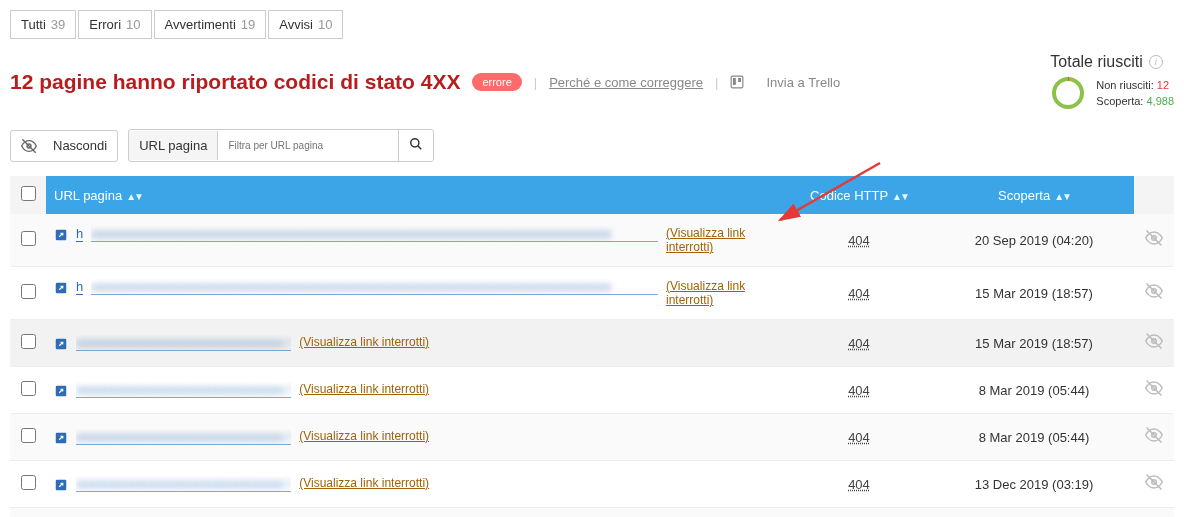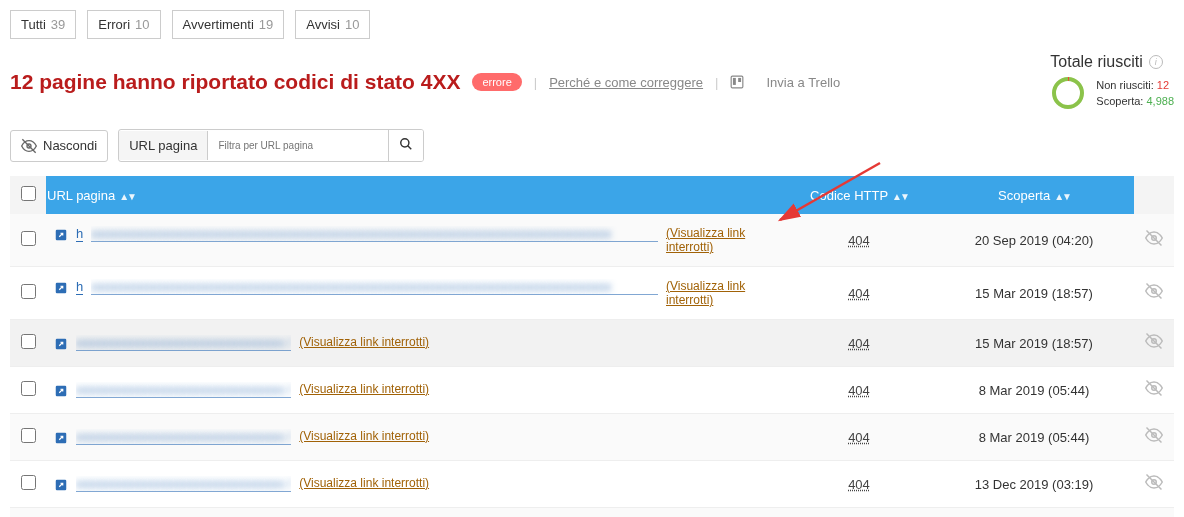--- a/index.html
+++ b/index.html
@@ -1,43 +1,43 @@
 <!DOCTYPE html>
 <html><head>
 <meta charset="utf-8">
 <style>
   * { box-sizing: border-box; margin: 0; padding: 0; }
   body { font-family: -apple-system, BlinkMacSystemFont, "Segoe UI", Arial, sans-serif; font-size: 13px; color: #333; background: #fff; padding: 10px; width: 1184px; }
-  .tabs { display: flex; gap: 12px; margin-bottom: 14px; }
+  .tabs { display: flex; gap: 3px; margin-bottom: 14px; }
   .tab { border: 1px solid #ccc; padding: 6px 10px; margin-left: -1px; display: flex; align-items: center; gap: 5px; cursor: pointer; background: #fff; }
   .tab:first-child { margin-left: 0; }
   .tab .count { color: #999; }
   .header-row { display: flex; align-items: center; justify-content: space-between; margin-bottom: 18px; }
   .header-left { display: flex; align-items: center; gap: 12px; }
   .title { font-size: 21px; font-weight: 600; color: #b91c1c; }
   .badge { background: #ff6b6b; color: #fff; font-size: 11px; padding: 3px 10px; border-radius: 10px; }
   .sep { color: #ccc; }
   .link-light { color: #888; text-decoration: underline; cursor: pointer; font-size: 13px; }
   .link-icon { color: #888; cursor: pointer; display: flex; align-items: center; gap: 22px; font-size: 13px; }
   .header-right { text-align: left; }
   .totale-title { font-size: 16px; color: #333; margin-bottom: 4px; display: flex; align-items: center; gap: 6px; }
   .totale-stats { display: flex; align-items: center; gap: 10px; }
   .stat-lines { font-size: 11px; line-height: 1.5; }
   .stat-lines .fail { color: #e53935; margin-top: 28px; }
   .stat-lines .pass { color: #4caf50; }
   .info-icn { width:14px; height:14px; border:1px solid #bbb; border-radius:50%; display:inline-flex; align-items:center; justify-content:center; font-size:9px; font-style: italic; color:#bbb;}
   .toolbar { display: flex; gap: 10px; align-items: center; margin-bottom: 14px; }
-  .btn { border: 1px solid #ccc; border-radius: 3px; padding: 7px 10px; display: flex; align-items: center; gap: 6px; cursor: pointer; background: #fff; font-size: 13px; }
+  .btn { border: 1px solid #ccc; border-radius: 3px; padding: 7px 10px; display: flex; align-items: center; gap: 16px; cursor: pointer; background: #fff; font-size: 13px; }
   .filter-group { display: flex; align-items: center; border: 1px solid #ccc; border-radius: 3px; overflow: hidden; }
   .filter-label { padding: 7px 10px; background: #f5f5f5; border-right: 1px solid #ccc; font-size: 13px; }
   .filter-input { border: none; padding: 7px 10px; outline: none; width: 180px; font-size: 10px; }
   .search-btn { border: none; border-left: 1px solid #ccc; background: #fff; padding: 7px 10px; cursor: pointer; font-size: 13px; }
   table { width: 100%; border-collapse: collapse; }
   thead tr { background: #3ba5e8; color: #fff; }
-  thead th { padding: 10px 1px; font-weight: 400; font-size: 13px; }
+  thead th { padding: 10px 8px; font-weight: 400; font-size: 13px; }
   thead th.checkbox-col, thead th.actions-col { background: #f4f4f4; }
   thead th .sort { margin-left: 4px; opacity: 0.9; font-size: 10px; letter-spacing: -2px; }
   tbody td { padding: 12px 8px; border-bottom: 1px solid #eee; vertical-align: middle; }
   tbody tr:nth-child(odd) { background: #fafafa; }
   tbody tr:nth-child(3) { background: #f2f2f2; }
   .checkbox-col { width: 36px; text-align: center; }
   .url-col { text-align: left; }
   .code-col { width: 150px; text-align: center; }
   .date-col { width: 200px; text-align: center; }
   .actions-col { width: 40px; text-align: center; }

